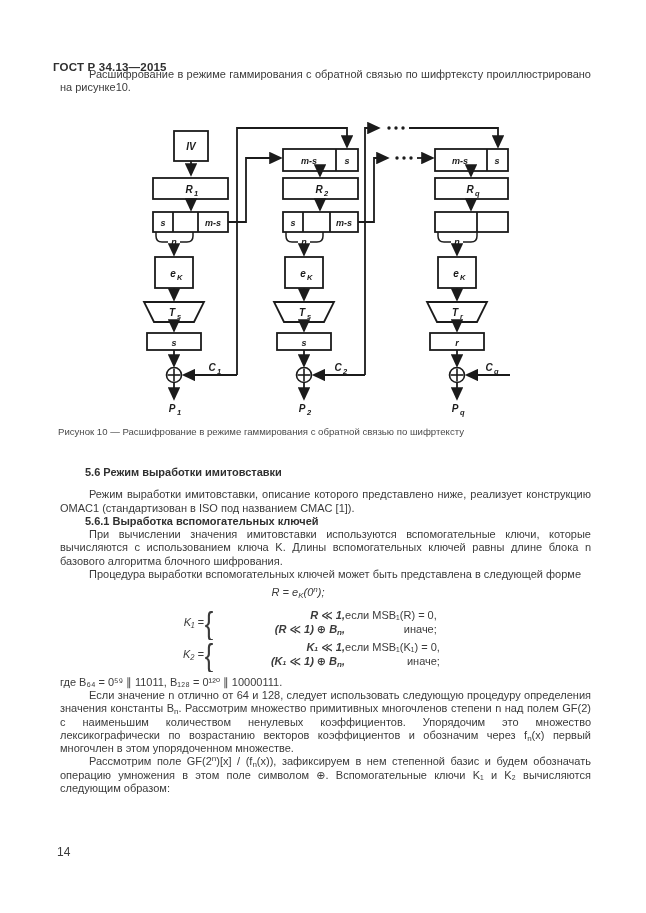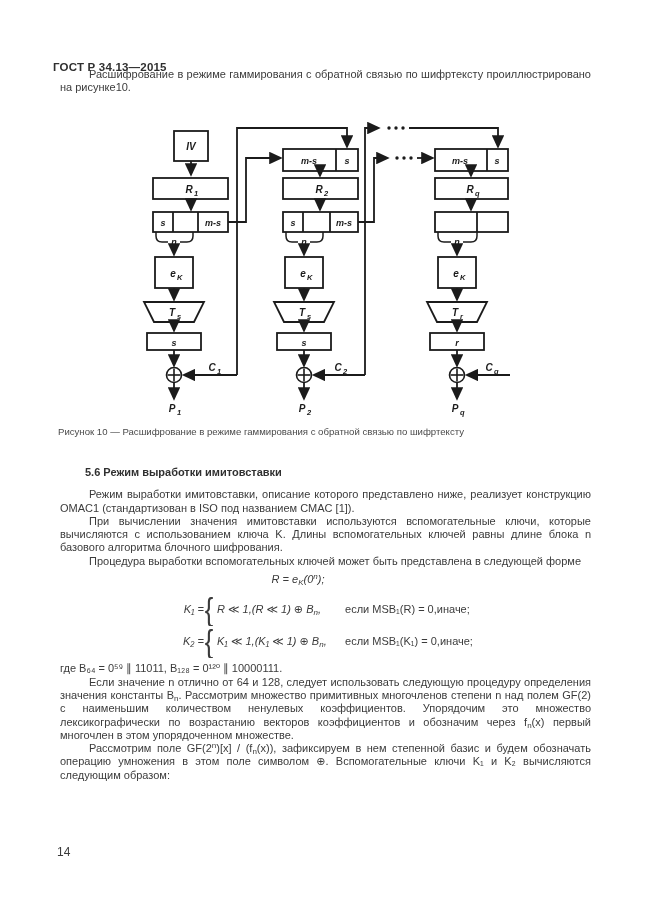--- a/index.html
+++ b/index.html
@@ -22,22 +22,22 @@
   .noindent { text-indent:0; }
   sub { font-size:8px; vertical-align:-2px; line-height:0; }
   sup { font-size:8px; vertical-align:4px; line-height:0; }
 
   .formula-area { margin:5px 0 6px 0; }
   .f-center { text-align:center; margin:0 55px 9px 0; font-style:italic; }
   .f-center sub, .f-center sup { font-style:italic; }
   .f-row { display:flex; align-items:center; margin:1px 0 4px 112px;text-align:right; }
   .f-lhs { width:32px; font-style:italic; flex:none; }
   .f-brace { font-size:30px; font-weight:400; color:#3b3b3b; transform:scaleY(1.06) scaleX(0.85); margin:0 3px 0 0; line-height:28px; flex:none; }
-  .f-cases { display:flex; width:128px; font-style:italic; flex:none; }
-  .f-conds { display:flex; flex-direction:row; }
+  .f-cases { display:flex; flex-direction:column; width:128px; font-style:italic; flex:none;font-weight:bold; }
+  .f-conds { display:flex; flex-direction:column; }
   .f-cases span, .f-conds span { line-height:13.5px; }
   .where-line { margin-top:7px; }
 
   .pagenum { position:absolute; left:57px; top:845px; font-size:12px; color:#3b3b3b; }
 
   
   .diagram .box   { fill:#ffffff; stroke:#1b1b1b; stroke-width:1.8; }
   .diagram .wire  { fill:none; stroke:#1b1b1b; stroke-width:1.8; }
   .diagram .thin  { fill:none; stroke:#1b1b1b; stroke-width:1.5; }
   .diagram .dot   { fill:#1b1b1b; }
@@ -268,20 +268,21 @@
       <text class="lbl" x="455" y="294" text-anchor="middle">P</text>
       <text class="sub" x="460" y="297">q</text>
     </g>
   </svg>
 
   <div class="caption">Рисунок 10 — Расшифрование в режиме гаммирования с обратной связью по шифртексту</div>
 
   <div class="textflow">
     <div class="h-bold h56">5.6 Режим выработки имитовставки</div>
     <p class="para">Режим выработки имитовставки, описание которого представлено ниже, реализует конструкцию OMAC1 (стандартизован в ISO под названием CMAC [1]).</p>
+    <div class="h-bold h561">5.6.1 Выработка вспомогательных ключей</div>
     <p class="para">При вычислении значения имитовставки используются вспомогательные ключи, которые вычисляются с использованием ключа K. Длины вспомогательных ключей равны длине блока n базового алгоритма блочного шифрования.</p>
     <p class="para">Процедура выработки вспомогательных ключей может быть представлена в следующей форме</p>
 
     <div class="formula-area">
       <div class="f-center"><span>R = e</span><sub>K</sub><span>(0</span><sup>n</sup><span>);</span></div>
 
       <div class="f-row">
         <span class="f-lhs">K₁ =</span>
         <span class="f-brace">{</span>
         <span class="f-cases">

